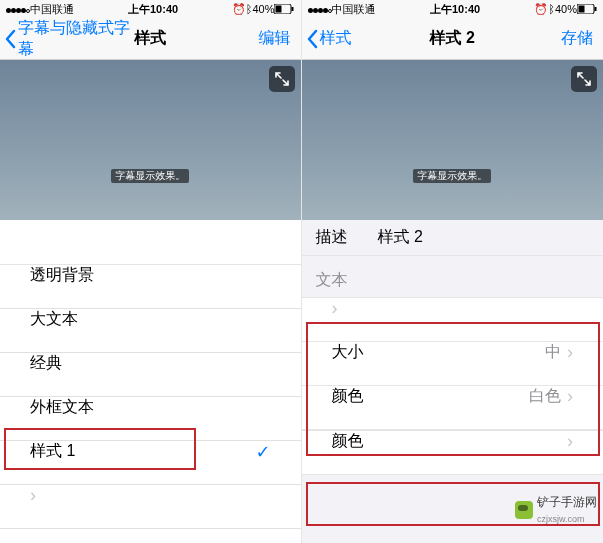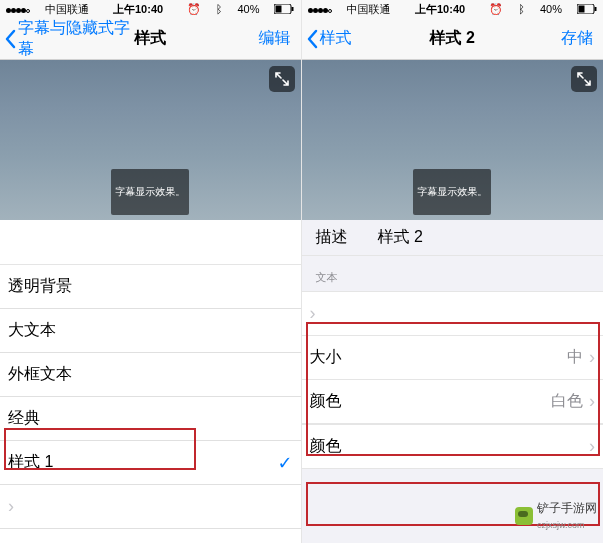--- a/index.html
+++ b/index.html
@@ -3,57 +3,57 @@
 <meta charset="utf-8">
 <style>
   *{box-sizing:border-box;margin:0;padding:0;-webkit-font-smoothing:antialiased}
   body{font-family:-apple-system,"PingFang SC","Helvetica Neue",Arial,sans-serif;background:#fff;width:603px;height:543px;overflow:hidden;position:relative}
   .wrap{display:flex;width:603px;height:543px}
   .screen{width:301.5px;height:543px;background:#fff;position:relative;display:flex;flex-direction:column;overflow:hidden}
   .screen:first-child{border-right:1px solid #e5e5e5}
 
   
   .status{height:18px;display:flex;align-items:center;justify-content:space-between;padding:0 6px;font-size:11px;color:#000;background:#f8f8f8}
-  .status .left,.status .right{display:flex;align-items:center;gap:15px}
+  .status .left,.status .right{display:flex;align-items:center;gap:0}
   .status svg{display:block}
   .sig-dot{width:5px;height:5px;border-radius:50%;background:#000;display:inline-block}
   .sig-dot.off{background:none;border:1px solid #000;width:4px;height:4px}
   .time{font-weight:700}
 
   
   .nav{height:42px;background:#f8f8f8;border-bottom:1px solid #d1d1d1;display:flex;align-items:center;position:relative;font-size:16px}
   .nav-back{color:#007aff;display:flex;align-items:center;padding-left:4px;cursor:pointer;max-width:48%}
   .chev{width:12px;height:20px;margin-right:2px;flex:none}
   .nav-title{position:absolute;left:0;right:0;text-align:center;font-weight:600;pointer-events:none}
   .nav-action{color:#007aff;margin-left:auto;padding-right:10px;cursor:pointer}
 
   
   .preview{height:160px;background:linear-gradient(180deg,#6f8498 0%,#7e92a5 30%,#8b9fae 60%,#a2b2bc 100%);position:relative}
   .expand{position:absolute;top:6px;right:6px;width:26px;height:26px;border-radius:5px;background:rgba(0,0,0,.55);display:flex;align-items:center;justify-content:center;cursor:pointer}
-  .caption{position:absolute;left:50%;top:68%;transform:translateX(-50%);font-size:10px;color:#fff;background:rgba(0,0,0,.55);padding:16px 4px;border-radius:2px}
+  .caption{position:absolute;left:50%;top:68%;transform:translateX(-50%);font-size:10px;color:#fff;background:rgba(0,0,0,.55);padding:0 4px;border-radius:2px}
 
   
   .desc{height:36px;display:flex;align-items:center;padding:0 14px;font-size:16px;border-bottom:1px solid #e5e5e5;gap:30px}
   .desc-val{color:#000}
 
-  .sec-header{font-size:11px;color:#8e8e93;padding:14px 14px 6px;text-transform:none;background:#f2f2f7}
+  .sec-header{font-size:16px;color:#8e8e93;padding:14px 14px 6px;text-transform:none;background:#f2f2f7}
 
   .list{background:#fff;border-top:1px solid #e5e5e5}
-  .row{height:44px;display:flex;align-items:center;padding:0 8px;font-size:16px;border-bottom:1px solid #e5e5e5;cursor:pointer;position:relative;background:#fff}
+  .row{height:44px;display:flex;align-items:flex-start;padding:0 30px;font-size:16px;border-bottom:1px solid #e5e5e5;cursor:pointer;position:relative;background:#fff}
   .row .label{flex:1;color:#000}
   .row .val{color:#8e8e93;margin-right:6px}
   .row .check{color:#007aff;font-size:18px}
   .row .disclosure{color:#c7c7cc;font-size:18px}
   .list.plain .row{border-bottom:1px solid #e0e0e0}
 
   
   .hl{position:absolute;border:2px solid #c1272d;pointer-events:none;z-index:50}
 
   
-  .wm{position:absolute;right:6px;bottom:12px;display:flex;align-items:center;gap:4px;font-size:12px;color:#3a3a3a;z-index:60}
+  .wm{position:absolute;right:6px;bottom:18px;display:flex;align-items:center;gap:4px;font-size:12px;color:#3a3a3a;z-index:60}
   .wm-logo{width:18px;height:18px;border-radius:4px;background:#8bbf35;position:relative}
   .wm-logo:before{content:"";position:absolute;left:3px;top:4px;width:10px;height:6px;border-radius:3px;background:#4a6b1f}
   .wm small{font-size:9px;color:#888}
 
   
   .gap{height:44px;background:#fff}
 
   
   .grouped{background:#f2f2f7;flex:1;display:flex;flex-direction:column}
 </style>
@@ -106,24 +106,24 @@
     <div class="gap"></div>
 
     <div class="list plain">
       <div class="row">
           <span class="label">透明背景</span>
         </div>
       <div class="row">
           <span class="label">大文本</span>
         </div>
       <div class="row">
+          <span class="label">经典</span>
+        </div>
+      <div class="row">
           <span class="label">外框文本</span>
-        </div>
-      <div class="row">
-          <span class="label">经典</span>
         </div>
       <div class="row">
         <span class="label">样式 1</span>
         <span class="check">✓</span>
       </div>
       <div class="row">
         <span class="disclosure">›</span>
       </div>
     </div>
 

